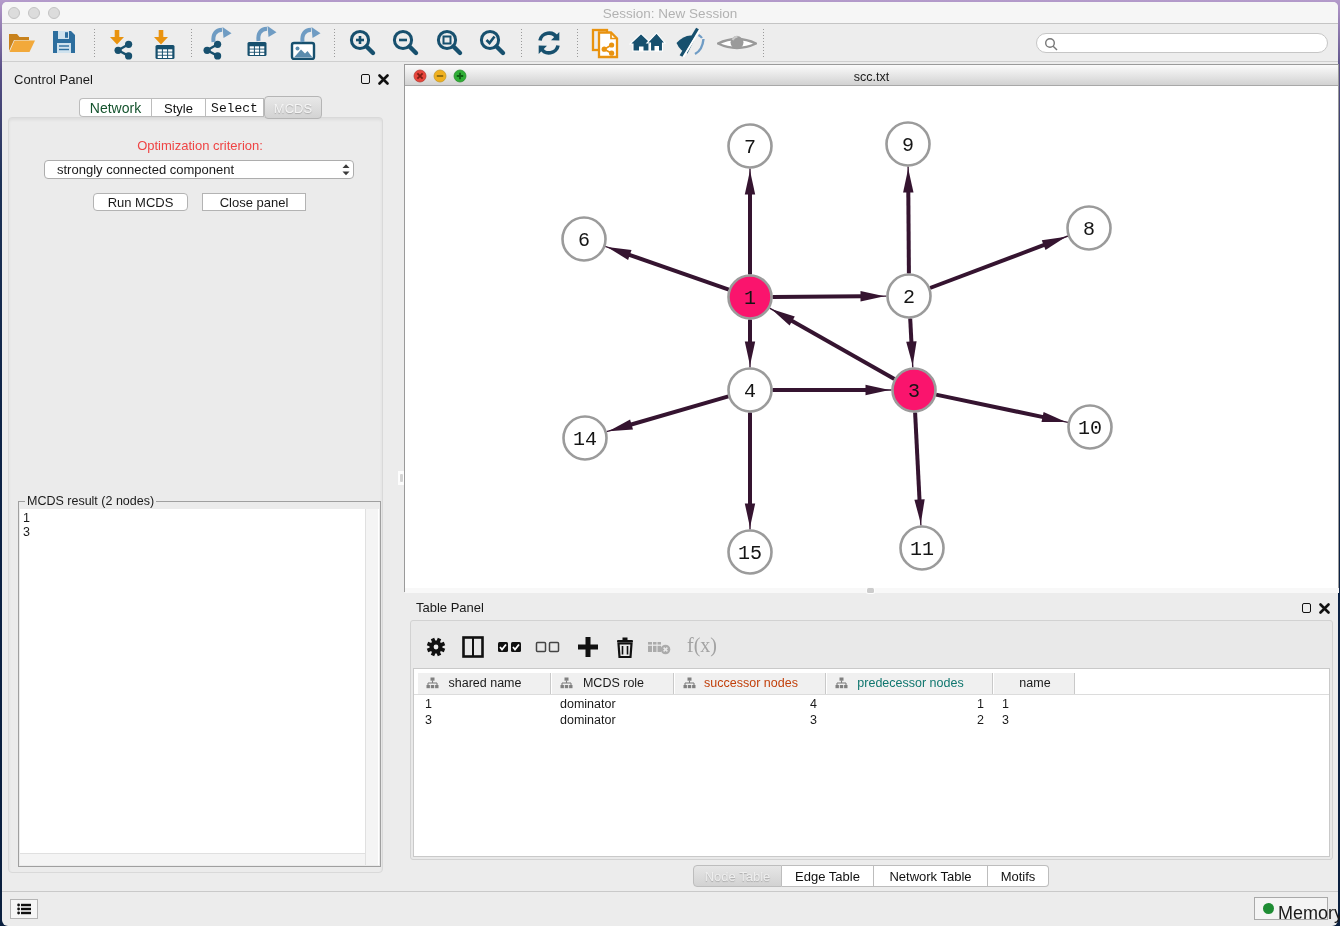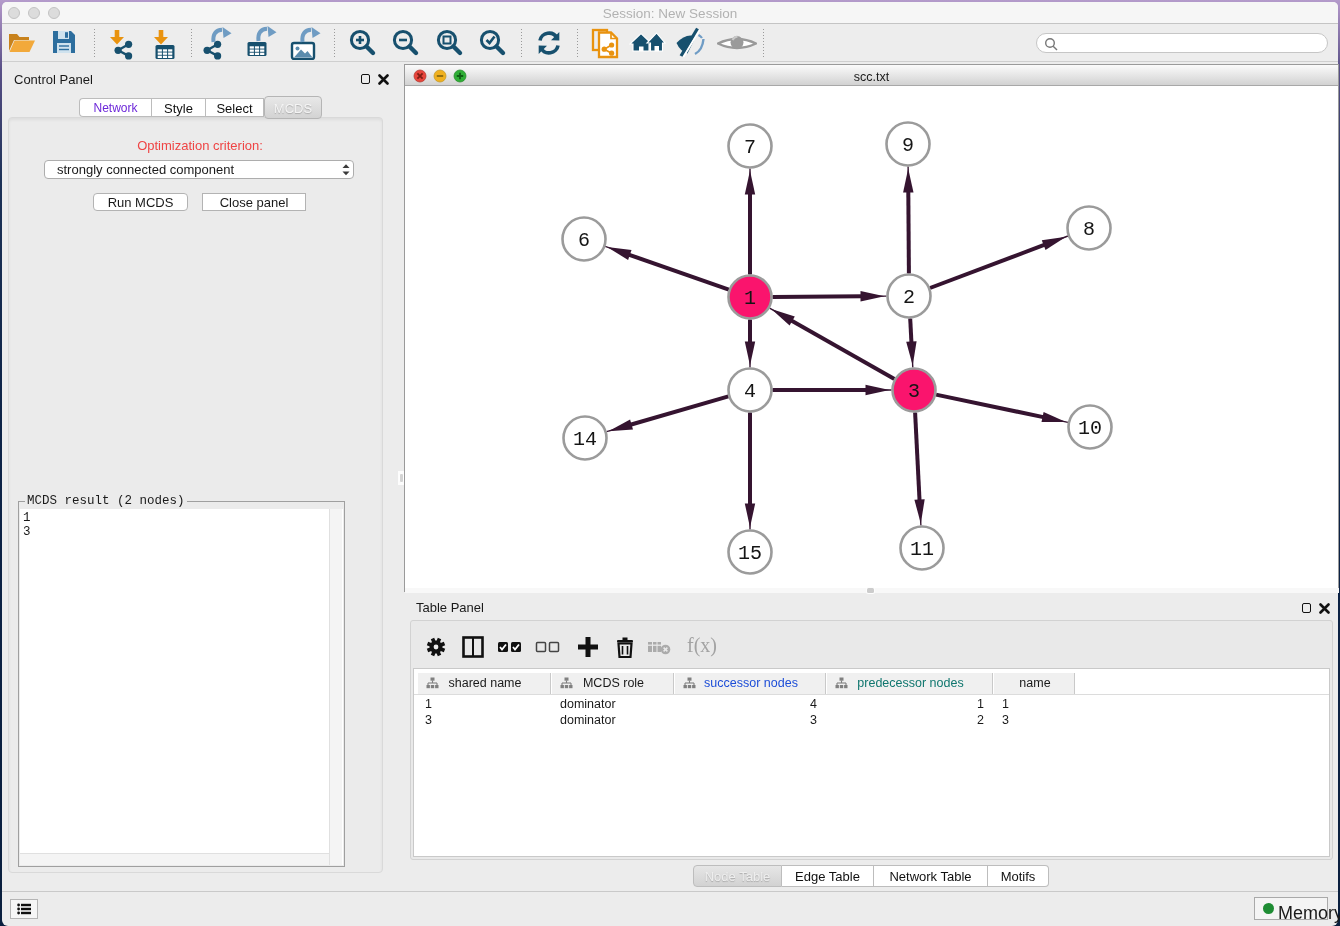--- a/index.html
+++ b/index.html
@@ -147,36 +147,36 @@
   </svg>
 
 <div class="abs" style="left:14px;top:72px;font-size:13px;color:#1a1a1a;">Control Panel</div>
 <div class="abs" style="left:361px;top:74px;width:9px;height:10px;border:1.6px solid #111;border-radius:2px;"></div>
 <svg class="abs" style="left:378px;top:74px" width="11" height="11" viewBox="0 0 11 11">
     <path d="M1.5,1.5 L9.5,9.5 M9.5,1.5 L1.5,9.5" stroke="#111" stroke-width="2.6" stroke-linecap="round"></path>
   </svg>
 
 <div class="abs" style="left:8px;top:117px;width:375px;height:756px;background:#ebebeb;border:1px solid #d9d9d9;border-radius:4px;box-shadow:inset 0 2px 3px rgba(0,0,0,0.06);"></div>
 
-<div class="abs" style="left:79px;top:98px;width:72px;height:19px;background:#fff;border:1px solid #bcbcbc;border-right:none;border-radius:4px 0 0 4px;text-align:center;font-size:12px;color:#6d28d9;line-height:19px;">Network</div>
+<div class="abs" style="left:79px;top:98px;width:72px;height:19px;background:#fff;border:1px solid #bcbcbc;border-right:none;border-radius:4px 0 0 4px;text-align:center;font-size:14px;color:#14532d;line-height:19px;">Network</div>
 <div class="abs" style="left:151px;top:98px;width:54px;height:19px;background:#fff;border:1px solid #bcbcbc;border-right:none;text-align:center;font-size:13px;color:#111;line-height:19px;">Style</div>
-<div class="abs" style="left:205px;top:98px;width:59px;height:19px;background:#fff;border:1px solid #bcbcbc;text-align:center;font-size:13px;color:#111;line-height:19px;">Select</div>
+<div class="abs" style="left:205px;top:98px;width:59px;height:19px;background:#fff;border:1px solid #bcbcbc;text-align:center;font-size:13px;color:#111;line-height:19px;font-family:Liberation Mono, monospace;">Select</div>
 <div class="abs" style="left:264px;top:96px;width:58px;height:23px;background:linear-gradient(180deg,#e8e8e8,#d3d3d3);border:1px solid #b5b5b5;border-radius:4px;text-align:center;font-size:13px;color:#f5f5f5;line-height:23px;text-shadow:0 1px 1px #aaa;">MCDS</div>
 
 <div class="abs" style="left:25px;top:138px;width:350px;text-align:center;font-size:13px;color:#ef4444;">Optimization criterion:</div>
 <div class="abs" style="left:44px;top:160px;width:310px;height:19px;background:#fff;border:1px solid #adadad;border-radius:4px;"></div>
 <div class="abs" style="left:57px;top:162px;font-size:13px;color:#1a1a1a;">strongly connected component</div>
 <svg class="abs" style="left:340px;top:163px" width="12" height="14" viewBox="0 0 12 14">
     <path d="M2.5,5 L6,1.2 L9.5,5 Z" fill="#3a3a3a"></path>
     <path d="M2.5,8.5 L6,12.3 L9.5,8.5 Z" fill="#3a3a3a"></path>
   </svg>
 <div class="abs" style="left:93px;top:193px;width:95px;height:18px;background:#fff;border:1px solid #b3b3b3;border-radius:4px;text-align:center;font-size:13px;line-height:18px;color:#1a1a1a;">Run MCDS</div>
 <div class="abs" style="left:202px;top:193px;width:104px;height:18px;background:#fff;border:1px solid #b3b3b3;border-radius:0;text-align:center;font-size:13px;line-height:18px;color:#1a1a1a;">Close panel</div>
 
-<fieldset class="abs" style="left:18px;top:494px;width:327px;height:373px;border:1px solid #9f9f9f;border-radius:0;padding:0;font-family:Liberation Mono, monospace;">
+<fieldset class="abs" style="left:18px;top:494px;width:363px;height:373px;border:1px solid #9f9f9f;border-radius:0;padding:0;">
 <legend style="margin-left:6px;padding:0 2px;font-size:12.5px;color:#1a1a1a;">MCDS result (2 nodes)</legend>
 <div style="position:absolute;left:1px;top:1px;right:1px;bottom:1px;background:#fff;"></div>
 <div style="position:absolute;left:4px;top:3px;font-size:12.5px;color:#1a1a1a;z-index:2;">1<br>3</div>
 <div style="position:absolute;right:2px;top:1px;width:13px;bottom:1px;background:#f4f4f4;border-left:1px solid #e0e0e0;z-index:2;"></div>
 <div style="position:absolute;left:1px;bottom:1px;right:15px;height:12px;background:#f4f4f4;border-top:1px solid #e0e0e0;z-index:2;"></div>
 </fieldset>
 
 <div class="abs" style="left:398px;top:471px;width:6px;height:14px;background:#fdfdfd;"></div>
 <div class="abs" style="left:399px;top:473px;width:5px;height:10px;background:#d4d4d4;border:1px solid #fff;border-radius:2px;"></div>
 
@@ -342,21 +342,21 @@
 <svg style="position:absolute;left:683px;top:677px" width="13" height="12" viewBox="0 0 13 12">
     <rect x="4.5" y="0.5" width="4" height="3.2" fill="#808080"></rect>
     <line x1="6.5" y1="3.5" x2="6.5" y2="6" stroke="#808080" stroke-width="1.1"></line>
     <line x1="2" y1="6" x2="11" y2="6" stroke="#808080" stroke-width="1.1"></line>
     <line x1="2" y1="6" x2="2" y2="8" stroke="#808080" stroke-width="1.1"></line>
     <line x1="11" y1="6" x2="11" y2="8" stroke="#808080" stroke-width="1.1"></line>
     <rect x="0.5" y="8" width="3.4" height="3.2" fill="#808080"></rect>
     <rect x="4.8" y="8" width="3.4" height="3.2" fill="#808080"></rect>
     <rect x="9.1" y="8" width="3.4" height="3.2" fill="#808080"></rect>
   </svg>
-<div style="position:absolute;left:675px;top:676px;width:152px;text-align:center;font-size:12.5px;color:#1d4ed8;">successor nodes</div>
+<div style="position:absolute;left:675px;top:676px;width:152px;text-align:center;font-size:12.5px;color:#c2410c;">successor nodes</div>
 <div style="position:absolute;left:827px;top:673px;width:166px;height:21px;background:#f0f0f0;border-right:1px solid #c9c9c9;"></div>
 <svg style="position:absolute;left:835px;top:677px" width="13" height="12" viewBox="0 0 13 12">
     <rect x="4.5" y="0.5" width="4" height="3.2" fill="#808080"></rect>
     <line x1="6.5" y1="3.5" x2="6.5" y2="6" stroke="#808080" stroke-width="1.1"></line>
     <line x1="2" y1="6" x2="11" y2="6" stroke="#808080" stroke-width="1.1"></line>
     <line x1="2" y1="6" x2="2" y2="8" stroke="#808080" stroke-width="1.1"></line>
     <line x1="11" y1="6" x2="11" y2="8" stroke="#808080" stroke-width="1.1"></line>
     <rect x="0.5" y="8" width="3.4" height="3.2" fill="#808080"></rect>
     <rect x="4.8" y="8" width="3.4" height="3.2" fill="#808080"></rect>
     <rect x="9.1" y="8" width="3.4" height="3.2" fill="#808080"></rect>

